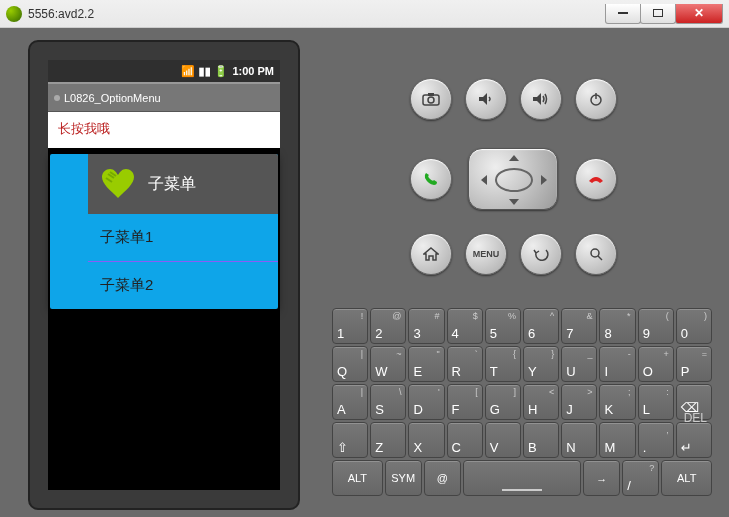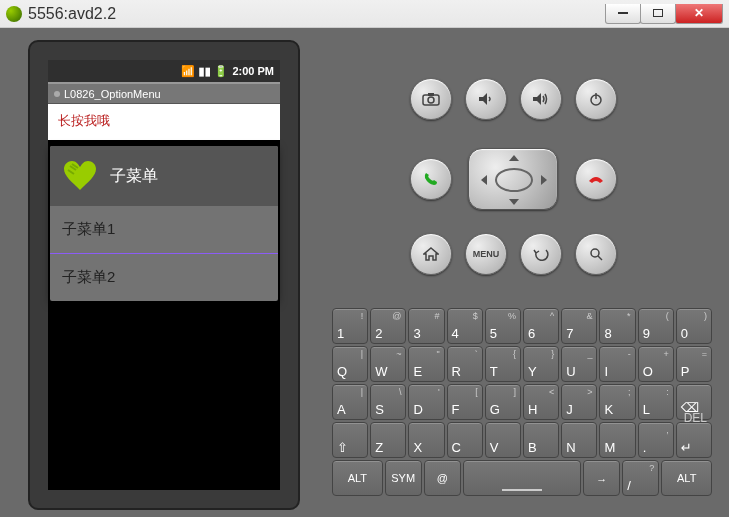--- a/index.html
+++ b/index.html
@@ -16,21 +16,21 @@
     border-bottom: 1px solid #ccc;
     display: flex; align-items: center;
     padding: 0 6px;
   }
   .win-icon {
     width: 16px; height: 16px;
     border-radius: 50%;
     background: radial-gradient(circle at 30% 30%, #9c0, #360);
     margin-right: 6px;
   }
-  .win-title { font-size: 16px; color: #333; flex: 1; }
+  .win-title { font-size: 12px; color: #333; flex: 1; }
   .win-btns { display: flex; gap: 0; }
   .win-btn {
     width: 36px; height: 20px;
     border: 1px solid #999;
     background: linear-gradient(#fff,#e0e0e0);
     display:flex; align-items:center; justify-content:center;
     font-size: 10px; color:#333;
     border-radius: 0 0 3px 3px;
     margin-left: -1px;
     border-top: none;
@@ -67,21 +67,21 @@
     height: 22px;
     background: #2f2f2f;
     color: #fff;
     display: flex; align-items: center;
     justify-content: flex-end;
     gap: 4px; padding: 0 6px;
     font-size: 11px;
     font-weight: bold;
   }
   .app-titlebar {
-    height: 22px;
+    height: 30px;
     background: #777;
     border-top: 2px solid #999;
     border-bottom: 1px solid #555;
     color: #fff;
     display:flex; align-items:center;
     padding: 0 6px;
     font-size: 11px;
   }
   .app-titlebar .bullet {
     width:6px;height:6px;border-radius:50%;background:#aaa;margin-right:4px;
@@ -93,25 +93,26 @@
     font-size: 13px;
     height: 36px;
   }
   .dim {
     flex: 1;
     background: rgba(0,0,0,0.8);
     display:flex; flex-direction:column; justify-content:flex-start;
     padding-top: 6px;
   }
   .menu-dialog {
-    background:#737373;
+    background:#0ea5e9;
     margin: 0 2px;
     border-radius: 2px;
     overflow:hidden;
     box-shadow: 0 2px 8px rgba(0,0,0,0.5);
+    padding-left: 38px;
   }
   .menu-header {
     background: #555;
     color:#fff;
     display:flex; align-items:center;
     gap:12px;
     padding: 14px 12px;
     font-size: 16px;
   }
   .menu-item {
@@ -194,21 +195,21 @@
 </div>
 
 <div class="emulator-body">
 
   <div class="device">
     <div class="screen">
       <div class="statusbar">
         <span>📶</span>
         <span>▮▮</span>
         <span>🔋</span>
-        <span>2:00 PM</span>
+        <span>1:00 PM</span>
       </div>
       <div class="app-titlebar">
         <span class="bullet"></span>
         <span>L0826_OptionMenu</span>
       </div>
       <div class="hint">长按我哦</div>
       <div class="dim">
         <div class="menu-dialog">
           <div class="menu-header">
             <svg width="36" height="32" viewBox="0 0 36 32">

